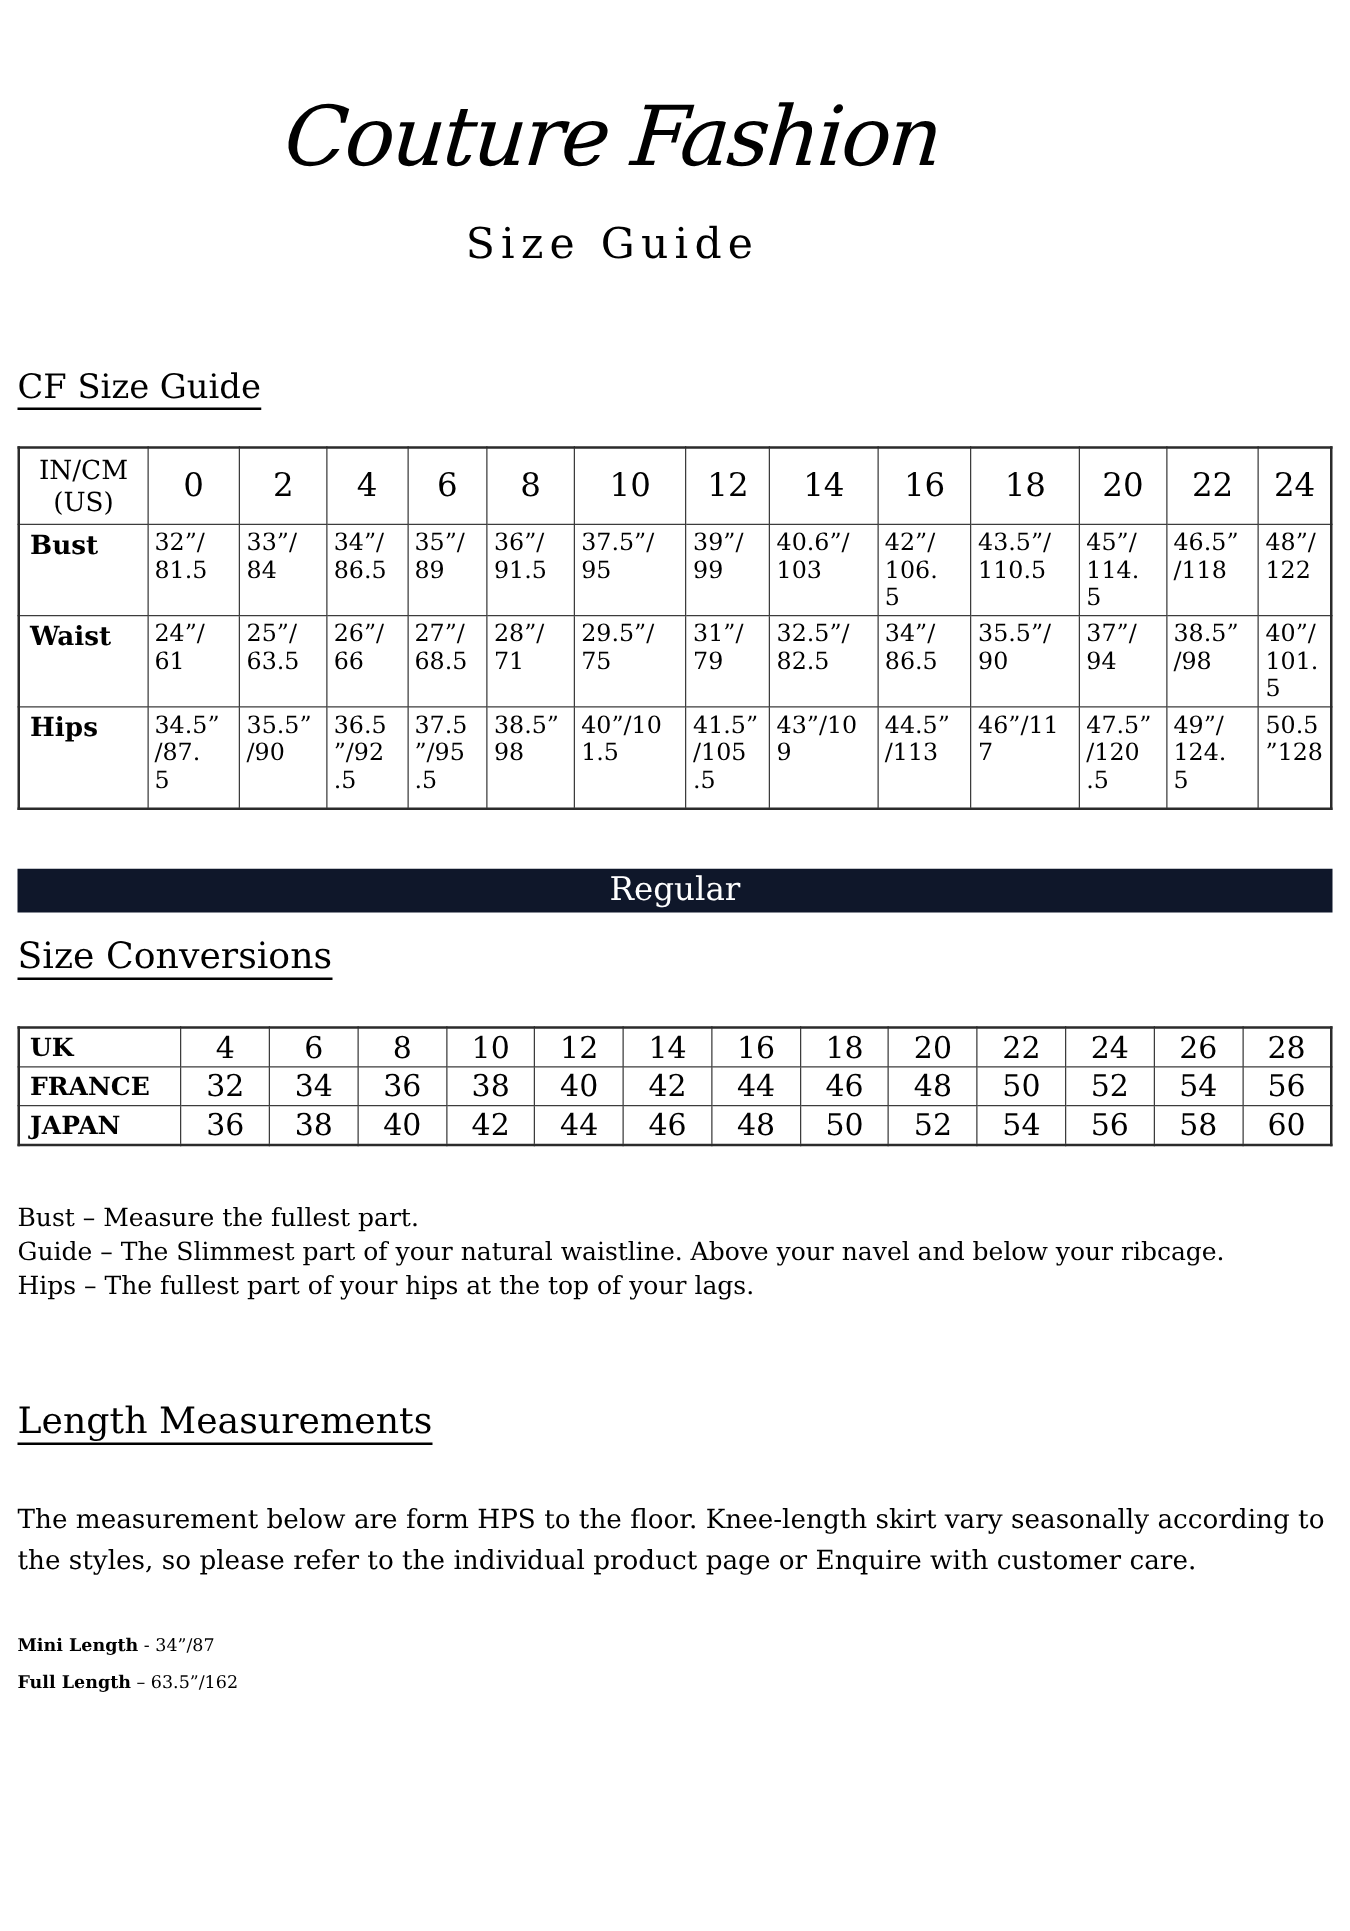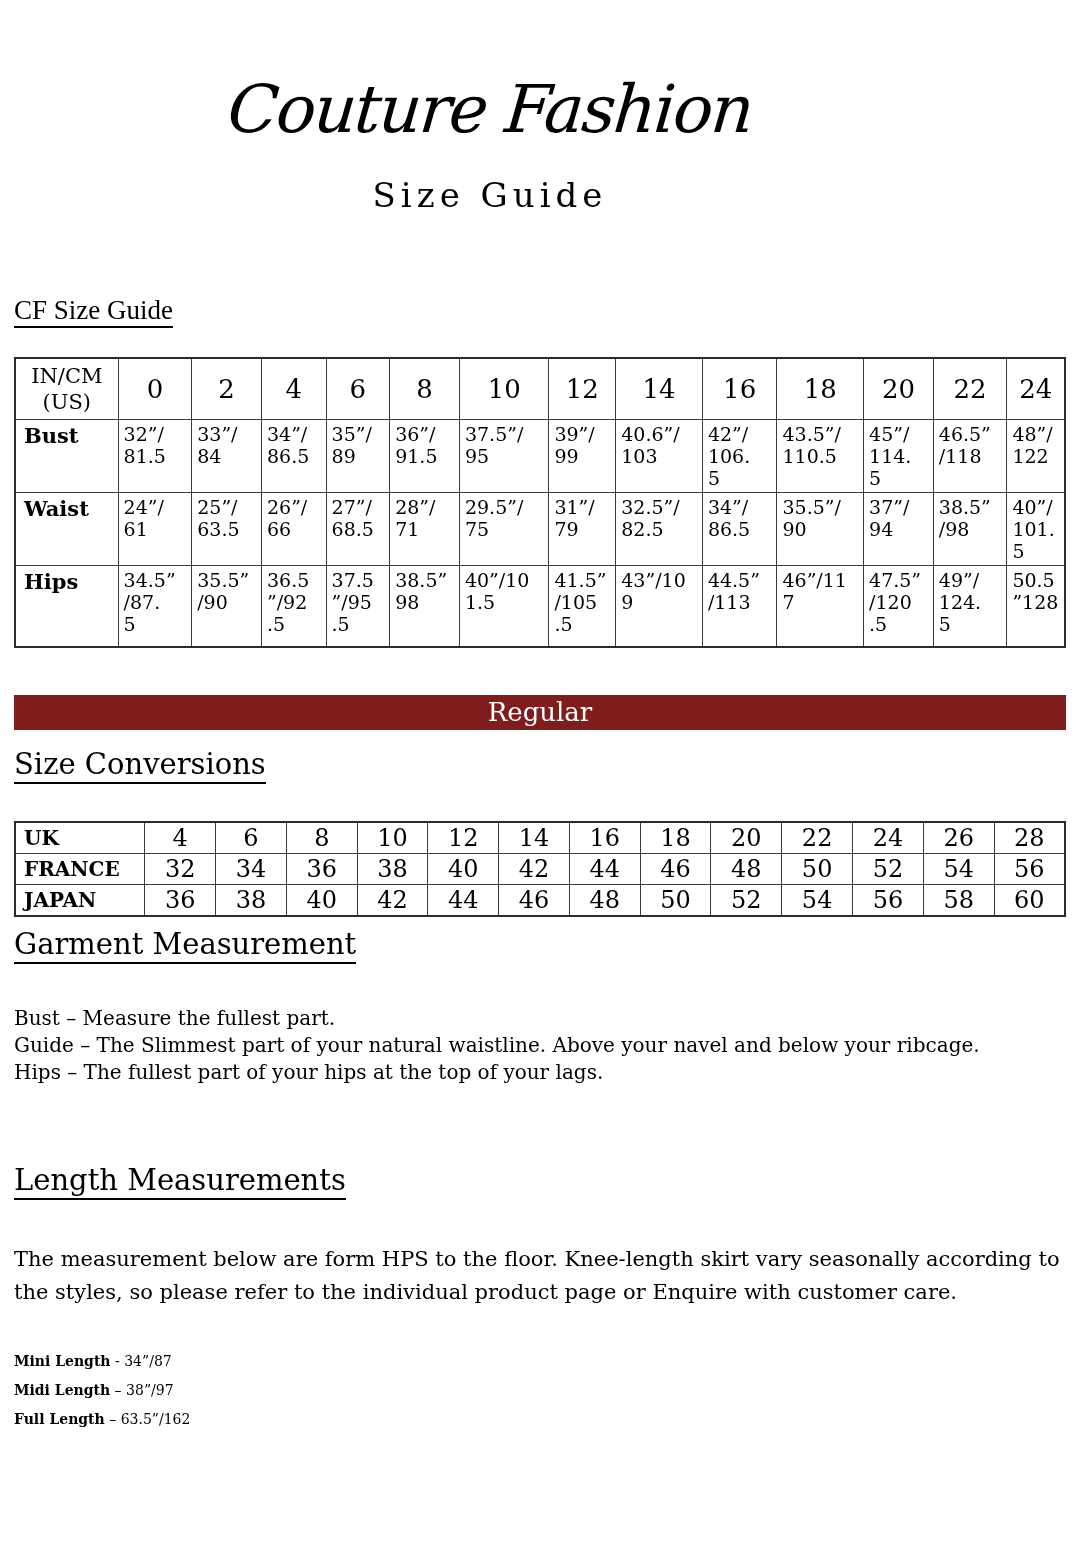--- a/index.html
+++ b/index.html
@@ -12,21 +12,21 @@
   
   .logo-block{text-align:center;transform:translateX(-50px);}
   .brand{
     font-size:66px;font-style:italic;line-height:110px;
     letter-spacing:-2px;transform:skewX(-5deg);
   }
   .subtitle{font-size:34px;letter-spacing:5px;margin-top:8px;line-height:44px;}
   
   .heading{font-size:29px;line-height:34px;}
   .heading span{border-bottom:2px solid #000;padding-bottom:1px;}
-  .h-cf{margin-top:76px;font-size:27px;font-family:Liberation Serif, serif;}
+  .h-cf{margin-top:76px;font-size:27px;}
   .h-sc{margin-top:17px;}
   .h-gm{margin-top:10px;}
   .h-lm{margin-top:77px;}
   
   table{border-collapse:collapse;table-layout:fixed;margin-top:30px;border:2px solid #2b2b2b;}
   td,th{border:1px solid #3c3c3c;font-weight:normal;overflow:hidden;}
   .t1 td{font-size:19px;line-height:22px;padding:3px 5px;vertical-align:top;
          text-align:left;white-space:pre-line;}
   .t1 th.size{font-size:26px;text-align:center;vertical-align:middle;}
   .t1 th.corner{font-size:21px;line-height:26px;text-align:center;vertical-align:middle;white-space:normal;}
@@ -189,21 +189,21 @@
 .5</td>
           <td>49”/
 124.
 5</td>
           <td>50.5
 ”128</td>
         </tr>
       </tbody>
     </table>
 
-  <div class="banner" style="background-color: #7f1d1d; color: rgb(255, 255, 255);">Regular</div>
+  <div class="banner" style="background-color: #0f172a; color: rgb(255, 255, 255);">Regular</div>
 
   <div class="heading h-sc">
     <span>Size Conversions</span>
   </div>
 
   <table class="t2">
       <colgroup>
         <col style="width:130px">
         <col style="width:71px">
         <col style="width:71px">
@@ -264,35 +264,31 @@
           <td>50</td>
           <td>52</td>
           <td>54</td>
           <td>56</td>
           <td>58</td>
           <td>60</td>
         </tr>
       </tbody>
     </table>
 
-  <div class="heading h-gm">
-    <span>Garment Measurement</span>
-  </div>
 
   <div class="body-lines">
       <div>Bust – Measure the fullest part.</div>
       <div>Guide – The Slimmest part of your natural waistline. Above your navel and below your ribcage.</div>
       <div>Hips – The fullest part of your hips at the top of your lags.</div>
     </div>
 
   <div class="heading h-lm">
     <span>Length Measurements</span>
   </div>
 
   <div class="para">The measurement below are form HPS to the floor. Knee-length skirt vary seasonally according to the styles, so please refer to the individual product page or Enquire with customer care.</div>
 
   <div class="length-items">
       <div><b>Mini Length</b><span> - 34”/87</span></div>
-      <div><b>Midi Length</b><span> – 38”/97</span></div>
       <div><b>Full Length</b><span> – 63.5”/162</span></div>
     </div>
 
 </div>
 
 </body></html>

